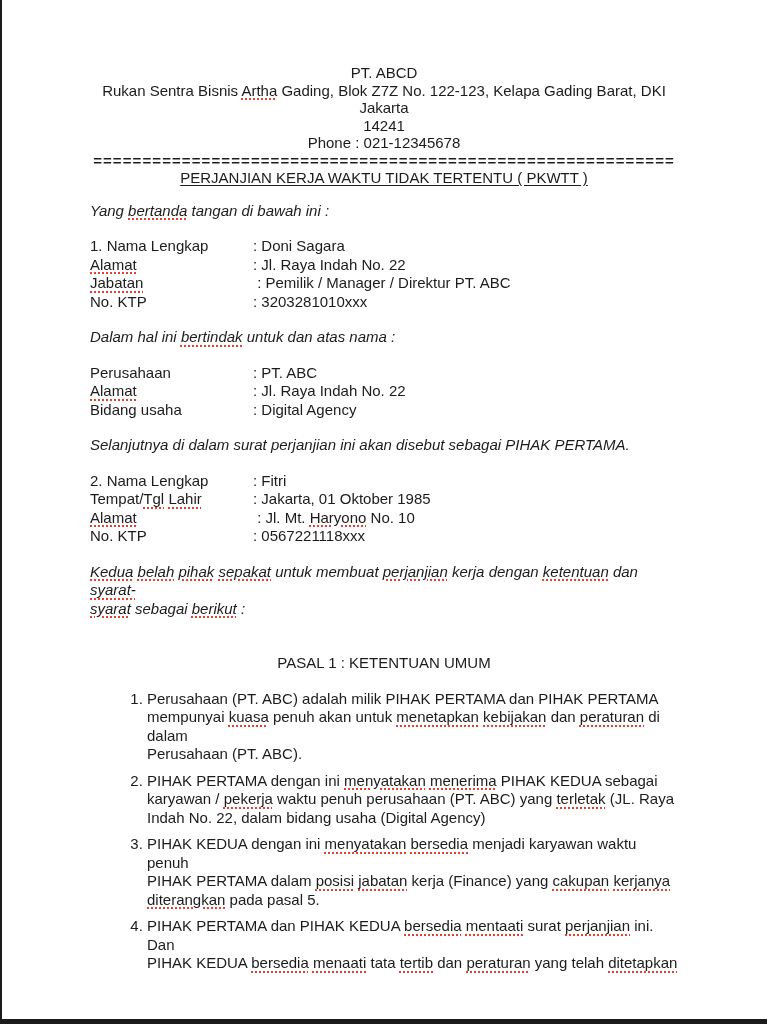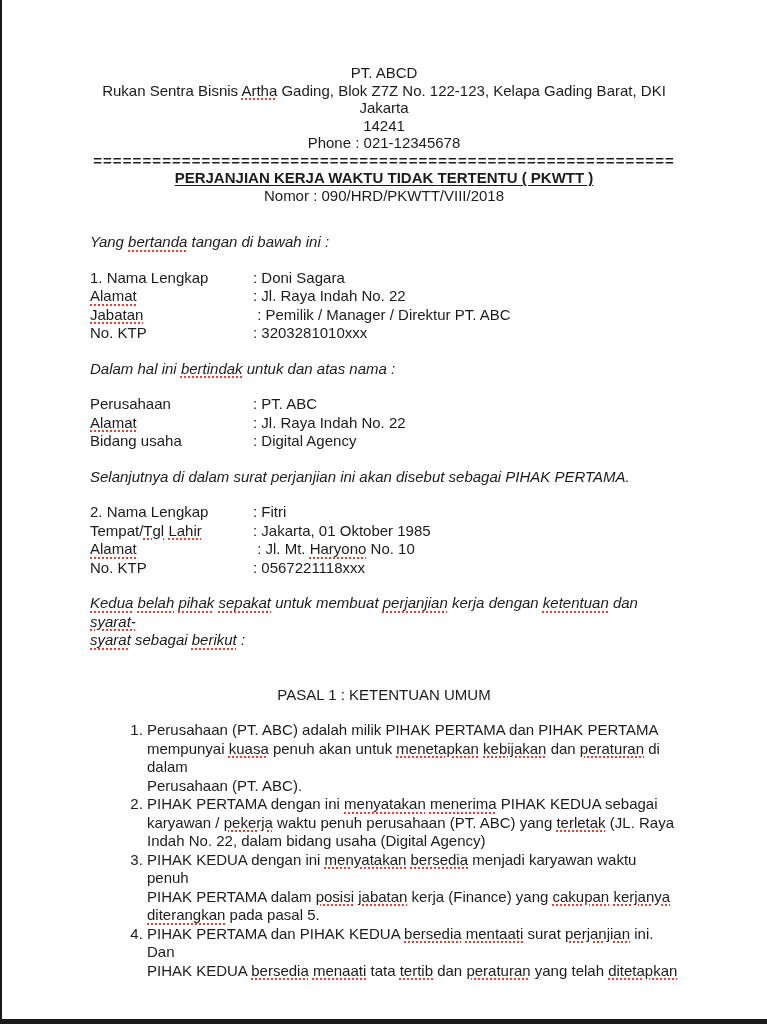--- a/index.html
+++ b/index.html
@@ -11,39 +11,39 @@
     position: relative;
     overflow: hidden;
   }
   .edge-left   { position: absolute; left: 0; top: 0; width: 2px; height: 100%; background: var(--edge, #1b1b1b); }
   .edge-bottom { position: absolute; left: 0; bottom: 0; width: 100%; height: 5px; background: var(--edge, #1b1b1b); }
   .content {
     position: absolute;
     left: 90px; top: 64px; width: 588px;
     font-size: 15px; line-height: 18.5px;
   }
-  .hdr { text-align: center; line-height: 17.5px; margin-bottom: 29px; }
+  .hdr { text-align: center; line-height: 17.5px; margin-bottom: 15px; }
   .hdr .sep {
     font-weight: bold;
     letter-spacing: 1.1px;
     white-space: nowrap;
   }
   .hdr .title {
-    font-weight: bold;
+    font-weight: normal;
     text-decoration: underline;
     text-underline-offset: 2px;
   }
   .block { margin-bottom: 17px; font-style: italic; }
   .rows  { margin-bottom: 17px; }
   .row { display: flex; }
   .row .lbl { width: 163px; flex: none; white-space: pre-wrap; }
   .row .val { white-space: pre-wrap; text-align: center; }
   .pasal-heading { text-align: center; margin-bottom: 17px; margin-top: 36px; }
   ol { padding-left: 57px; margin: 0; }
-  ol li { line-height: 18.5px; }
+  ol li { line-height: 18.5px; margin-top: 8px; }
   .sp {
     text-decoration: underline;
     text-decoration-style: dotted;
     text-decoration-color: var(--squig, #e8402f);
     text-decoration-thickness: 2px;
     text-underline-offset: 3px;
   }
   .b { font-weight: bold; }
 </style>
 </head>
@@ -54,21 +54,20 @@
 
 <div class="content">
 
   <div class="hdr">
     <div>PT. ABCD</div>
     <div><span>Rukan Sentra Bisnis </span><span class="sp">Artha</span><span> Gading, Blok Z7Z No. 122-123, Kelapa Gading Barat, DKI Jakarta</span></div>
     <div>14241</div>
     <div>Phone : 021-12345678</div>
     <div class="sep">===========================================================</div>
     <div class="title">PERJANJIAN KERJA WAKTU TIDAK TERTENTU ( PKWTT )</div>
-    <div>Nomor : 090/HRD/PKWTT/VIII/2018</div>
   </div>
 
   <p class="block"><span>Yang </span><span class="sp">bertanda</span><span> tangan di bawah ini :</span></p>
 
   <div class="rows">
     <div class="row">
       <div class="lbl"><span>1. Nama Lengkap</span></div>
       <div class="val"><span>: Doni Sagara</span></div>
     </div>
     <div class="row">

